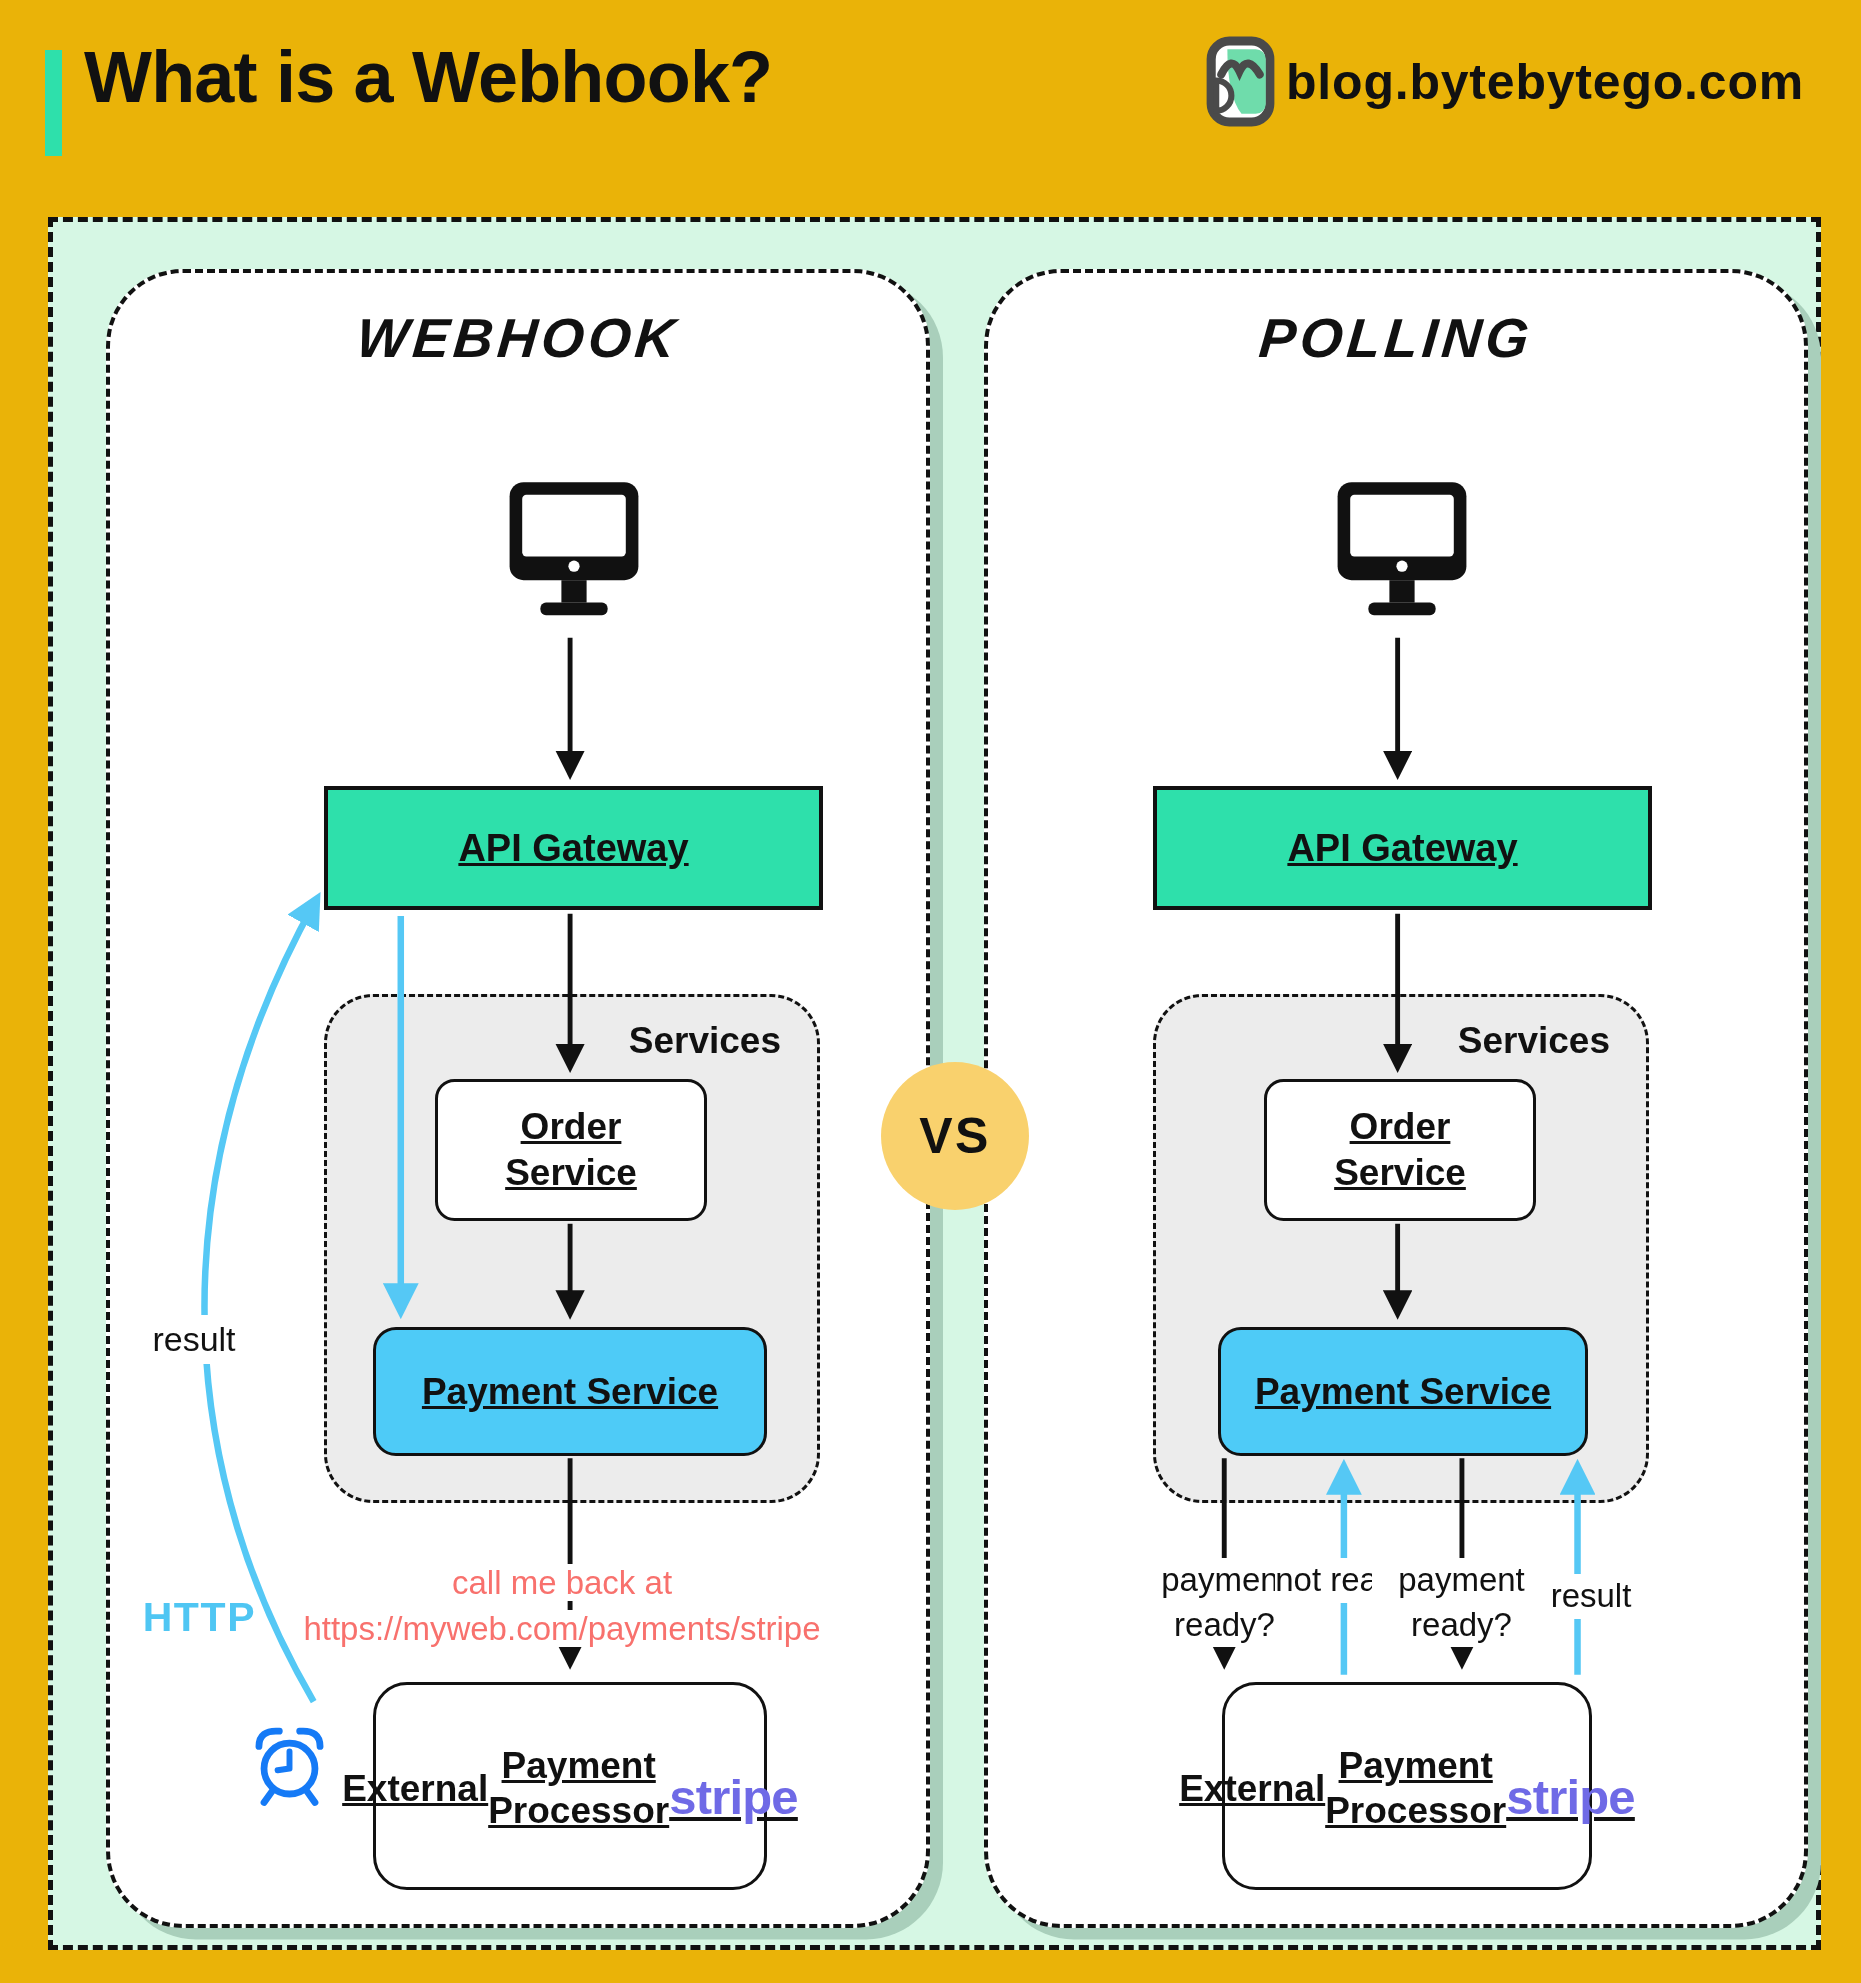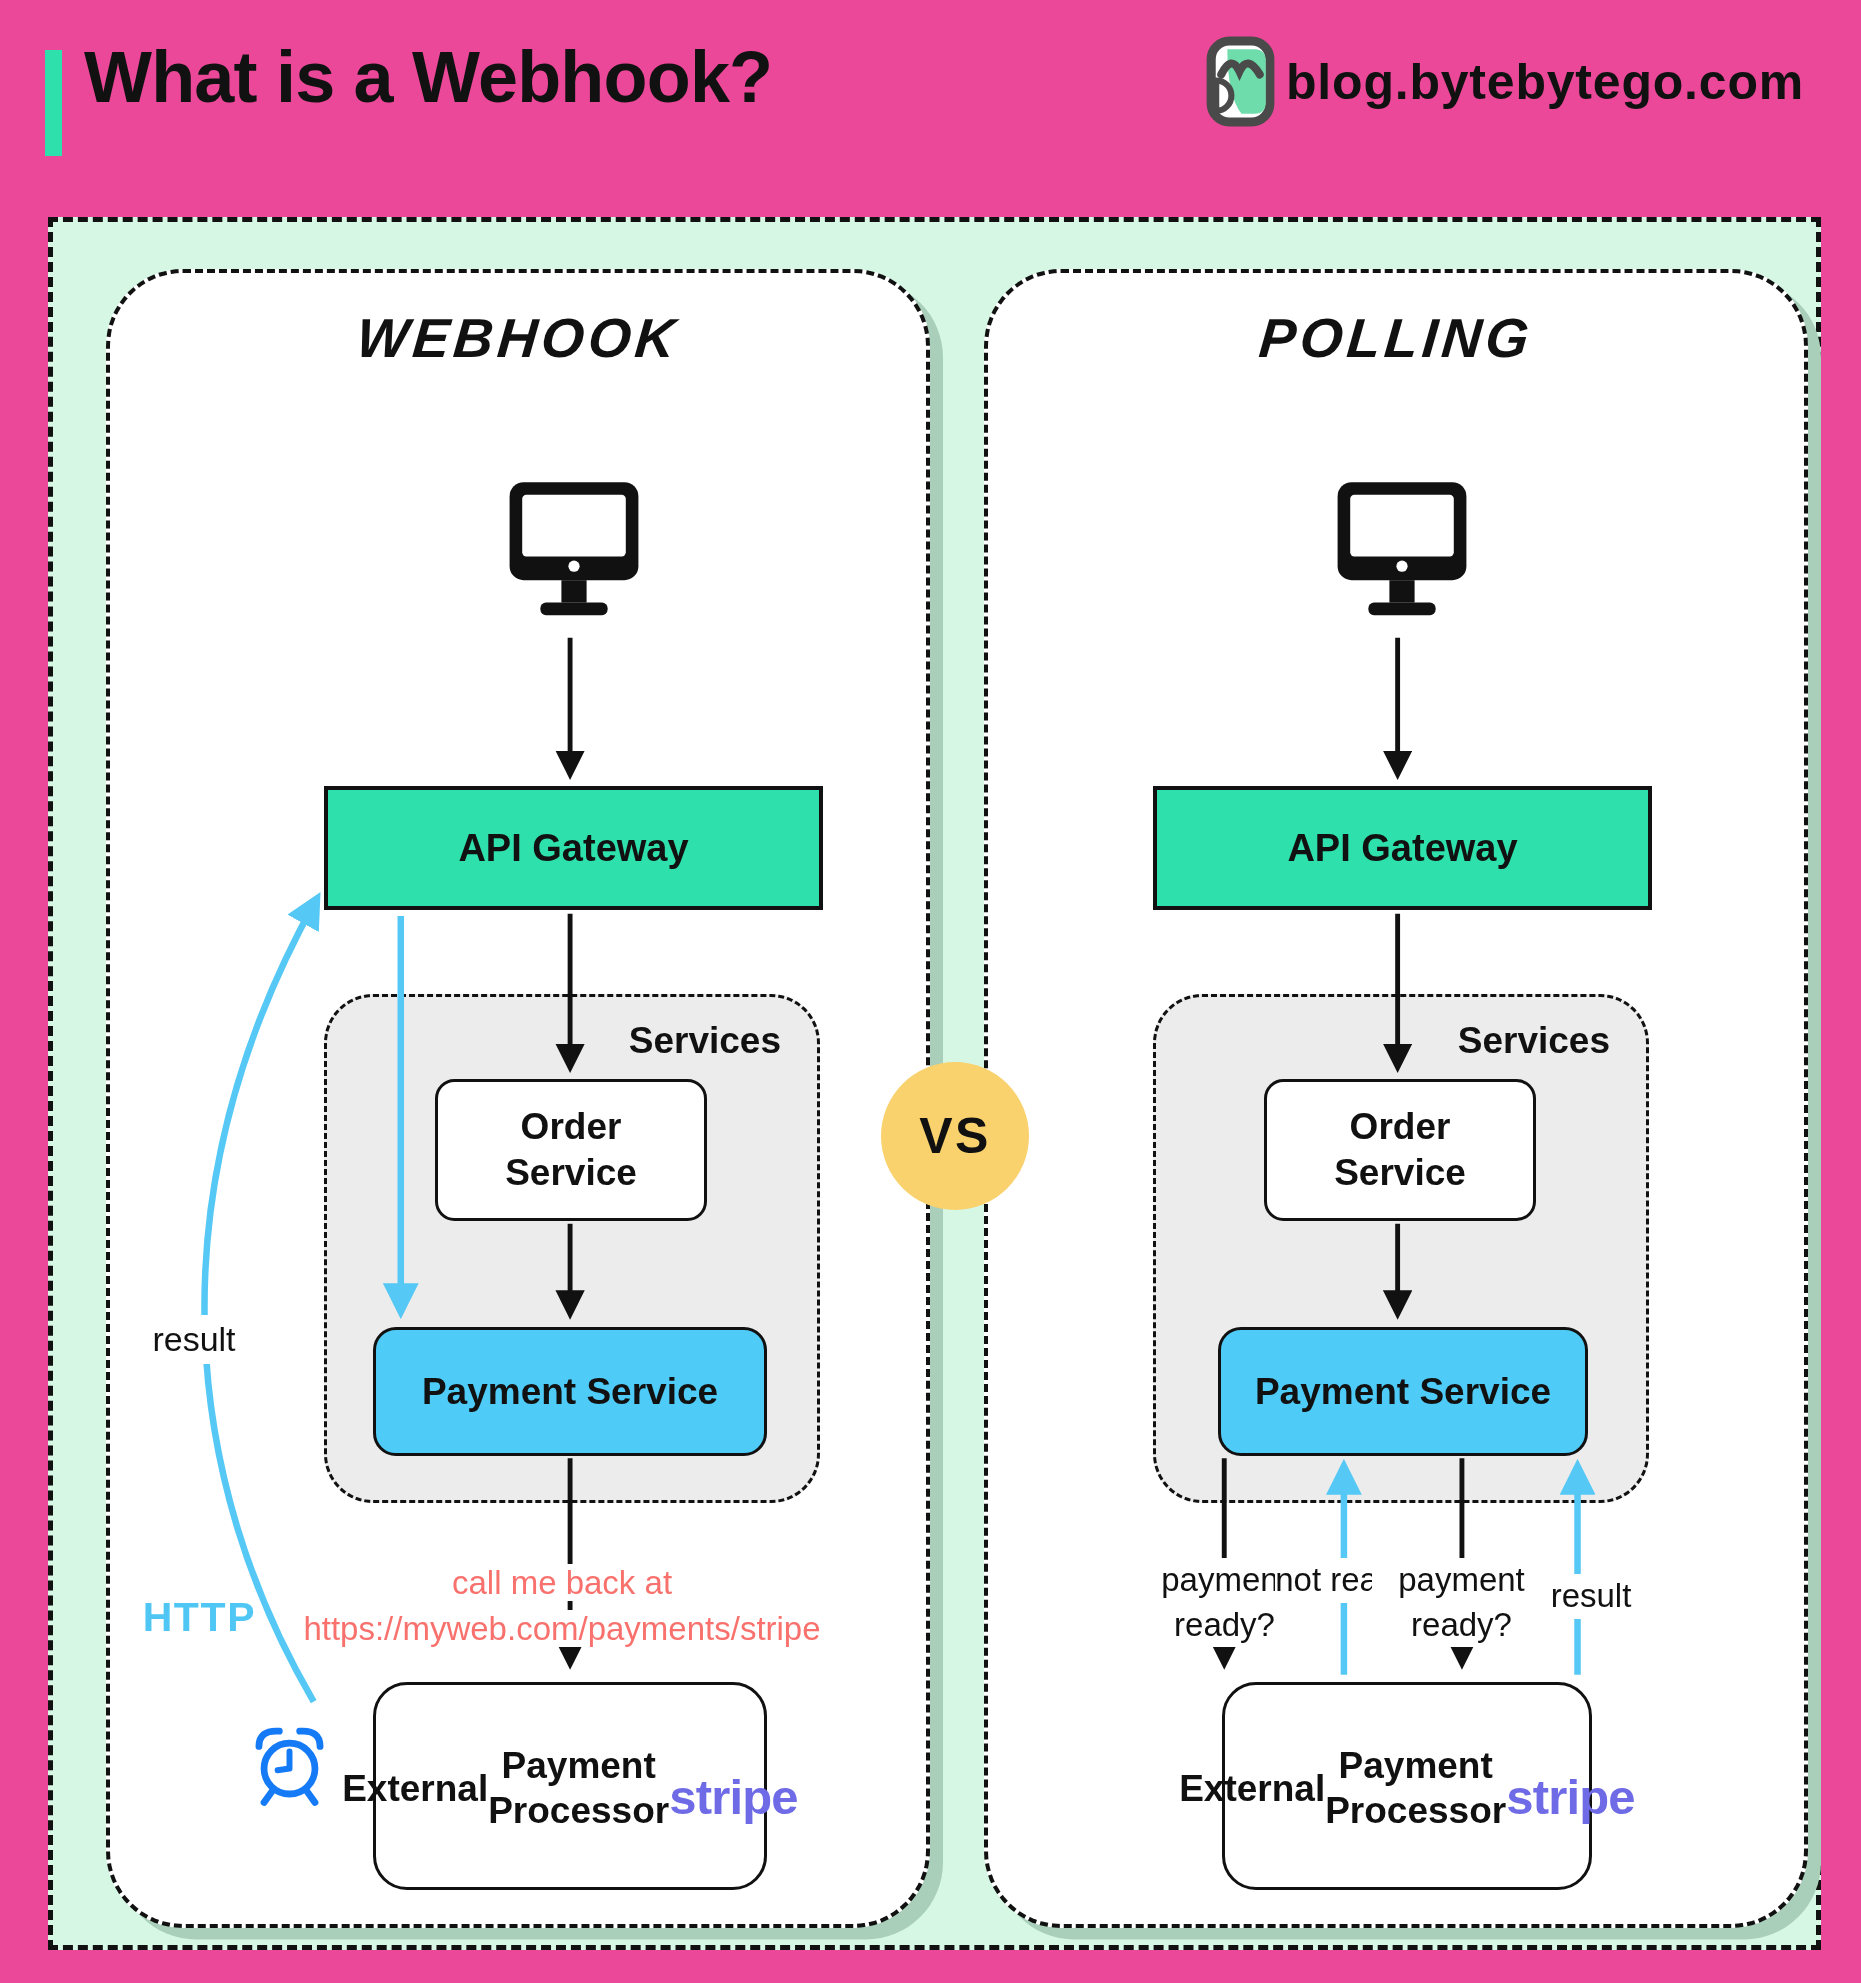--- a/index.html
+++ b/index.html
@@ -1,16 +1,16 @@
 <!DOCTYPE html>
 <html style="font-size:13px"><head>
 <meta charset="utf-8">
 <style>
   html,body{margin:0;padding:0;background:#ffffff;}
-  .page{position:relative;width:1861px;height:1983px;background:#ec4899;overflow:hidden;
+  .page{position:relative;width:1861px;height:1983px;background:#eab308;overflow:hidden;
         font-family:"Liberation Sans", sans-serif;color:#111;}
 
   
   .accent-bar{position:absolute;left:45px;top:50px;width:17px;height:106px;background:#2ee0ab;}
   .page-title{position:absolute;left:84px;top:36px;margin:0;font-size:72px;font-weight:800;
               letter-spacing:-0.8px;color:#111;}
   .site{position:absolute;left:1203px;top:36px;display:flex;align-items:center;gap:8px;justify-content:center;}
   .site-text{font-size:50px;font-weight:700;letter-spacing:0.8px;}
 
   
@@ -25,21 +25,21 @@
   .panel-polling{left:984px;}
   .panel-title{position:absolute;left:0;right:0;top:33px;text-align:center;font-size:55px;
                font-weight:900;font-style:italic;letter-spacing:4.1px;text-transform:uppercase;
                transform:skewX(-5deg);}
 
   .monitor-icon{position:absolute;top:202px;width:140px;height:160px;}
   .panel-webhook .monitor-icon{left:394px;}
   .panel-polling .monitor-icon{left:344px;}
 
   .node{position:absolute;display:flex;align-items:center;justify-content:center;text-align:center;
-        box-sizing:border-box;font-weight:700;z-index:2;}
+        box-sizing:border-box;font-weight:700;z-index:2;text-decoration:underline;}
   .api-box{top:513px;height:124px;background:#2ee0ab;border:4.1px solid #111;font-size:38px;}
   .panel-webhook .api-box{left:214px;width:499px;}
   .panel-polling .api-box{left:165px;width:499px;}
 
   .services-box{position:absolute;top:721px;height:509px;background:#ececec;border:3.3px dashed #111;
                 border-radius:49px;box-sizing:border-box;z-index:1;}
   .panel-webhook .services-box{left:214px;width:496px;}
   .panel-polling .services-box{left:165px;width:496px;}
   .services-label{position:absolute;top:23px;right:36px;font-size:37px;font-weight:700;}
 

